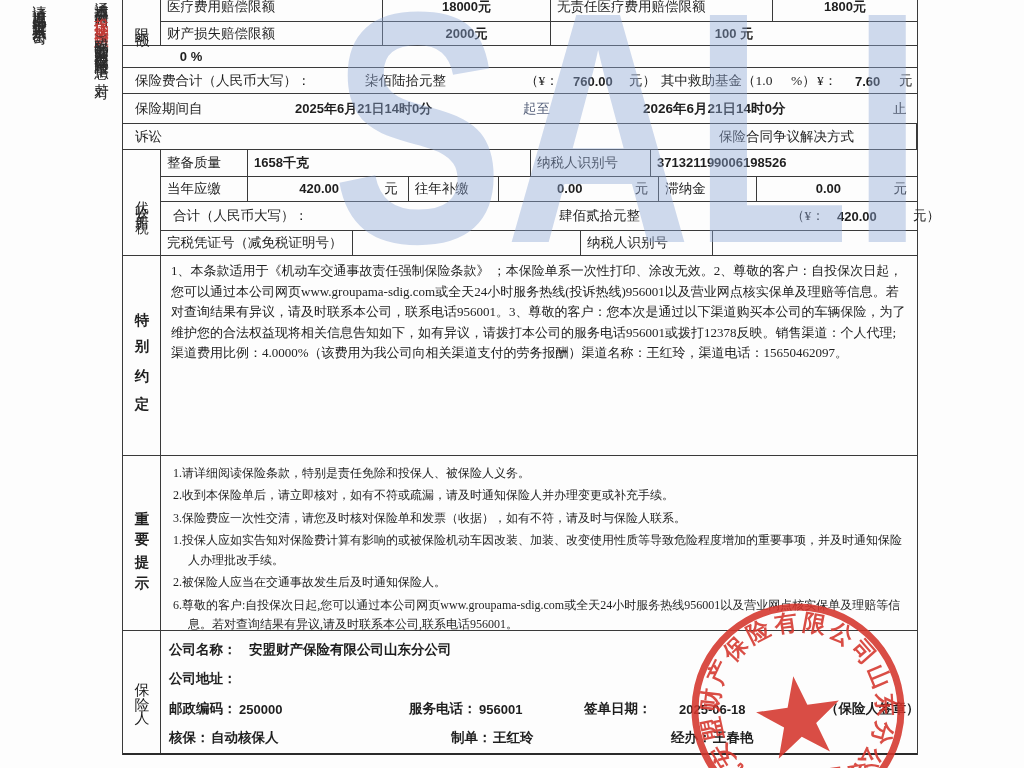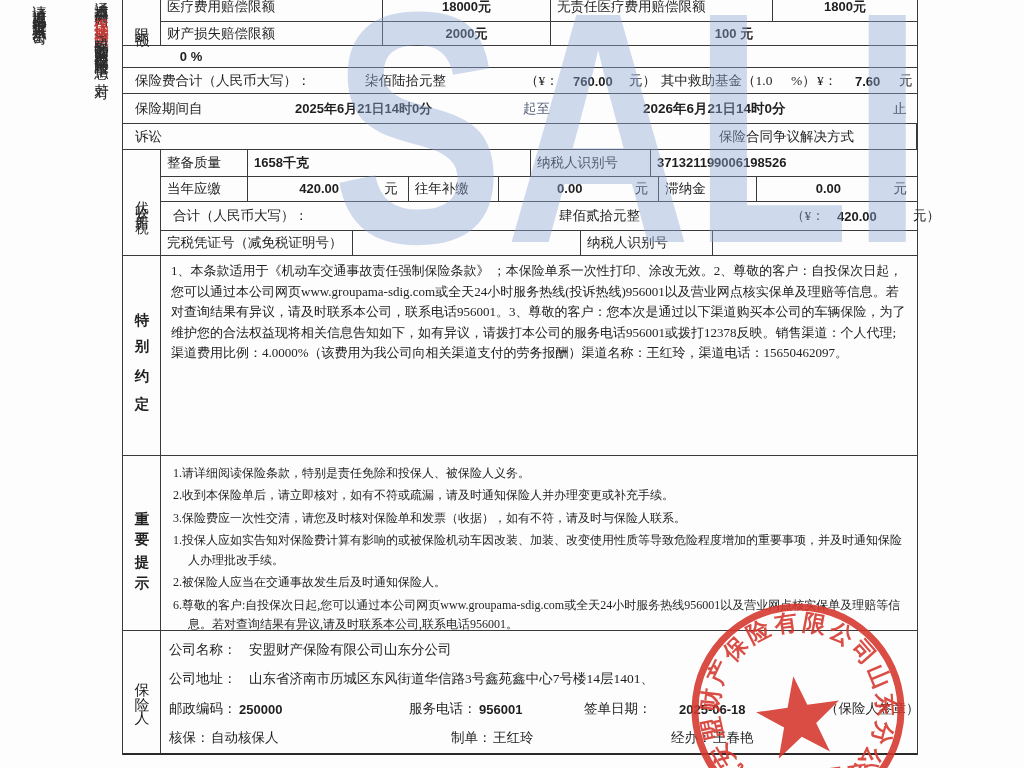--- a/index.html
+++ b/index.html
@@ -43,21 +43,21 @@
   .amt-cell .a { flex:1; text-align:center; }
   .amt-cell .u { padding-right:4px; }
 
   .blk-label-bold { font-weight:700; font-size:14.5px; }
   .para { padding:5px 10px 0 10px; font-size:13px; line-height:1.58; color:#222; }
   .notice-list { padding:8px 12px 0 12px; font-size:12px; line-height:1.62; }
   .notice-list div { padding-left:15px; text-indent:-15px; margin-bottom:3px; }
 
   .insurer-rows { padding:4px 0 0 0; }
   .insurer-line { position:relative; height:31px; }
-  .insurer-line .abs { top:50%; }
+  .insurer-line .abs { top:50%;font-weight:bold; }
 
   
   .seal { position:absolute; left:678px; top:590px; z-index:7; opacity:0.88;
           transform:rotate(-8deg); pointer-events:none; }
   .seal text { fill:#d5352c; font-family:"Liberation Serif","DejaVu Serif",serif; }
   .seal .seal-ring-char { font-size:23px; font-weight:700; }
   .seal-bottom { font-size:23px; font-weight:700; letter-spacing:3px; }
 </style>
 </head>
 <body>
@@ -185,21 +185,20 @@
 
     <div class="band" style="height:124px;border-bottom:2px solid #2a2a2a">
       <div class="vlabel" style="letter-spacing:14px;font-size:15px">保险人</div>
       <div class="cells insurer-rows">
         <div class="insurer-line">
           <span class="abs" style="left:8px">公司名称：</span>
           <span class="abs" style="left:88px">安盟财产保险有限公司山东分公司</span>
         </div>
         <div class="insurer-line">
           <span class="abs" style="left:8px">公司地址：</span>
-          <span class="abs" style="left:88px">山东省济南市历城区东风街道华信路3号鑫苑鑫中心7号楼14层1401、</span>
         </div>
         <div class="insurer-line">
           <span class="abs" style="left:8px">邮政编码：</span>
           <span class="abs num" style="left:78px">250000</span>
           <span class="abs" style="left:248px">服务电话：</span>
           <span class="abs num" style="left:318px">956001</span>
           <span class="abs" style="left:423px">签单日期：</span>
           <span class="abs num" style="left:518px">2025-06-18</span>
           <span class="abs" style="left:664px">（保险人签章）</span>
         </div>

